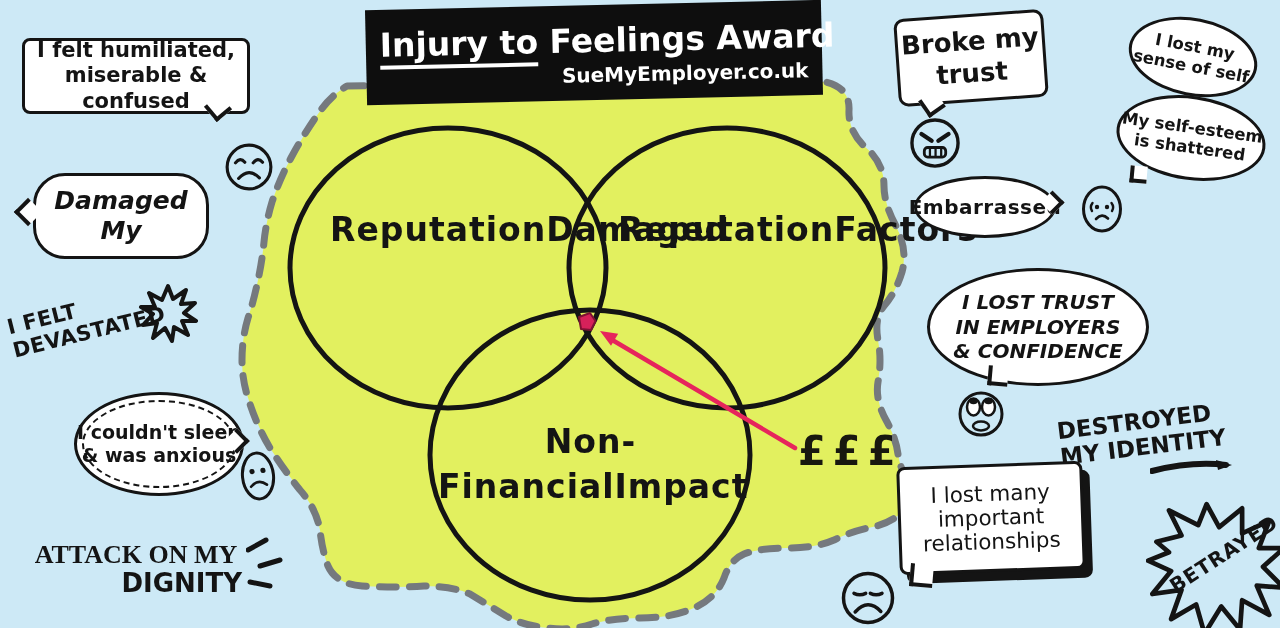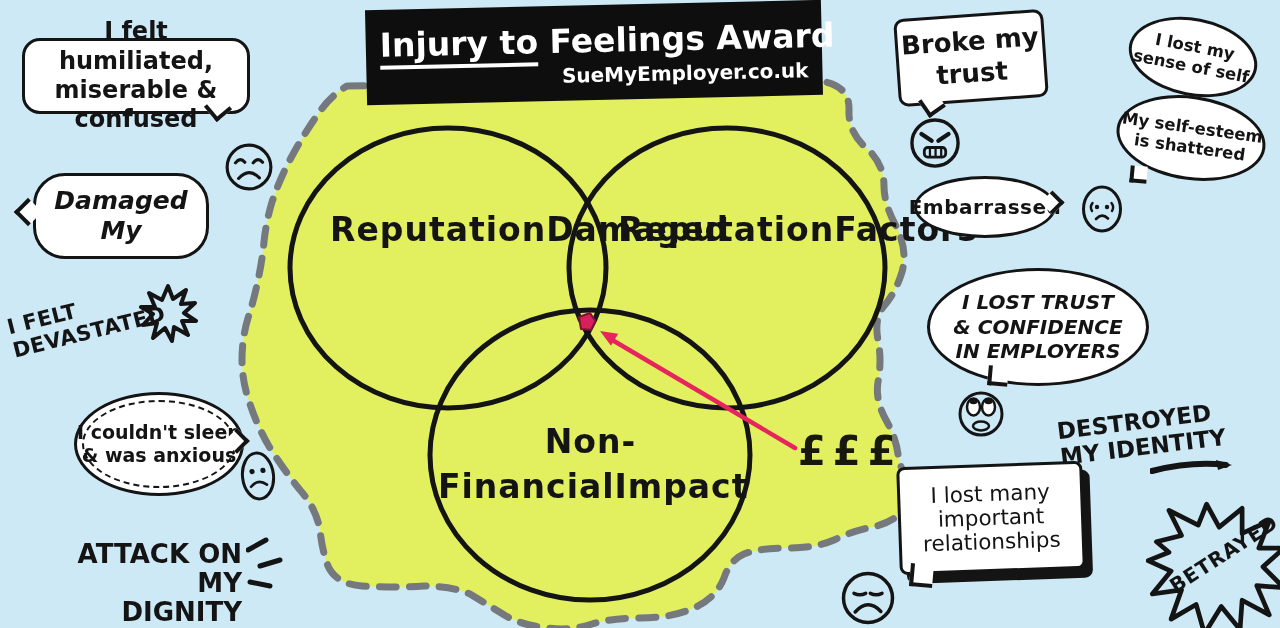--- a/index.html
+++ b/index.html
@@ -12,22 +12,22 @@
     overflow:hidden;font-family:"DejaVu Sans",sans-serif;color:var(--ink);}
   svg{display:block;}
   .layer{position:absolute;left:0;top:0;}
   
   .bubble{position:absolute;background:var(--bubble-fill);border:3.5px solid var(--ink);
     display:flex;flex-direction:column;align-items:center;justify-content:center;
     text-align:center;z-index:2;line-height:1.22;}
   .bubble span{display:block;}
   .tail{position:absolute;width:20px;height:20px;background:var(--bubble-fill);
     border-right:4px solid var(--ink);border-bottom:4px solid var(--ink);z-index:3;}
-  .b-humiliated{left:22px;top:38px;width:228px;height:76px;border-radius:18px;
-    font-size:24px;font-weight:600;}
+  .b-humiliated{left:22px;top:38px;width:228px;height:76px;border-radius:8px;
+    font-size:21px;font-weight:600;}
   .t-humiliated{left:208px;top:98px;transform:rotate(50deg);}
   .b-reputation{left:33px;top:173px;width:176px;height:86px;border-radius:32px;
     font-size:25px;font-weight:bold;font-style:italic;}
   .t-reputation{left:18px;top:202px;transform:rotate(135deg);}
   .b-sleep{left:74px;top:392px;width:170px;height:104px;border-radius:50%;
     font-size:19px;font-weight:600;}
   .b-sleep::before{content:"";position:absolute;inset:5px;border:2.5px dashed var(--ink);
     border-radius:50%;}
   .t-sleep{left:228px;top:432px;transform:rotate(-45deg);width:18px;height:18px;}
   .b-broke-trust{left:896px;top:14px;width:150px;height:88px;border-radius:10px;
@@ -48,21 +48,21 @@
     font-size:21.5px;line-height:1.12;transform:rotate(-2deg);
     box-shadow:7px 9px 0 0 var(--ink);}
   .t-relationships{left:910px;top:564px;width:23px;height:23px;transform:rotate(95deg);}
   
   .shout{position:absolute;font-weight:bold;z-index:2;}
   .shout span{display:block;}
   .s-devastated{left:8px;top:296px;width:160px;font-size:21px;letter-spacing:.5px;
     transform:rotate(-14deg);text-align:left;}
   .s-dignity{left:30px;top:540px;width:212px;font-size:26px;font-weight:800;
     line-height:1.12;}
-  .s-dignity .l1{text-align:right;}
+  .s-dignity .l1{text-align:center;font-family:Liberation Serif, serif;}
   .s-dignity .l2{text-align:right;}
   .s-destroyed{left:1058px;top:406px;width:200px;font-size:23px;
     transform:rotate(-7deg);text-align:left;line-height:1.15;}
   .s-betrayed{left:1162px;top:543px;width:120px;font-size:20px;letter-spacing:1px;
     transform:rotate(-33deg);z-index:3;}
   
   .venn-label{position:absolute;font-size:33px;font-weight:600;text-align:center;
     line-height:1.35;z-index:2;letter-spacing:1px;}
   .v-emotional{left:330px;top:208px;width:230px;}
   .v-aggravating{left:618px;top:208px;width:240px;}
@@ -169,22 +169,22 @@
   </div>
   <div class="tail t-esteem"></div>
 
   <div class="bubble b-embarrassed">
     <span>Embarrassed</span>
   </div>
   <div class="tail t-embarrassed"></div>
 
   <div class="bubble b-employers">
     <span>I LOST TRUST</span>
+    <span>IN EMPLOYERS</span>
     <span>&amp; CONFIDENCE</span>
-    <span>IN EMPLOYERS</span>
   </div>
   <div class="tail t-employers"></div>
 
   <div class="shout s-destroyed">
     <span>DESTROYED</span>
     <span>MY IDENTITY</span>
   </div>
   <svg class="icon" style="left:1150px;top:458px" width="84" height="16" viewBox="0 0 84 16">
     <path d="M2 13 Q42 3 76 7" stroke="var(--ink)" stroke-width="6" stroke-linecap="round" fill="none"></path>
     <polygon points="66,2 82,7 68,12" fill="var(--ink)"></polygon>

